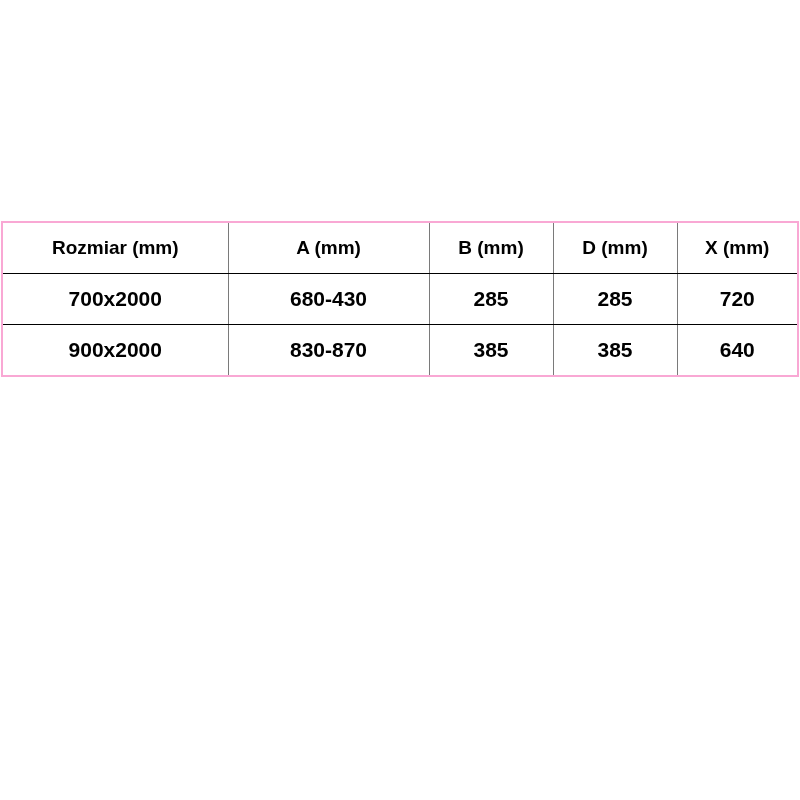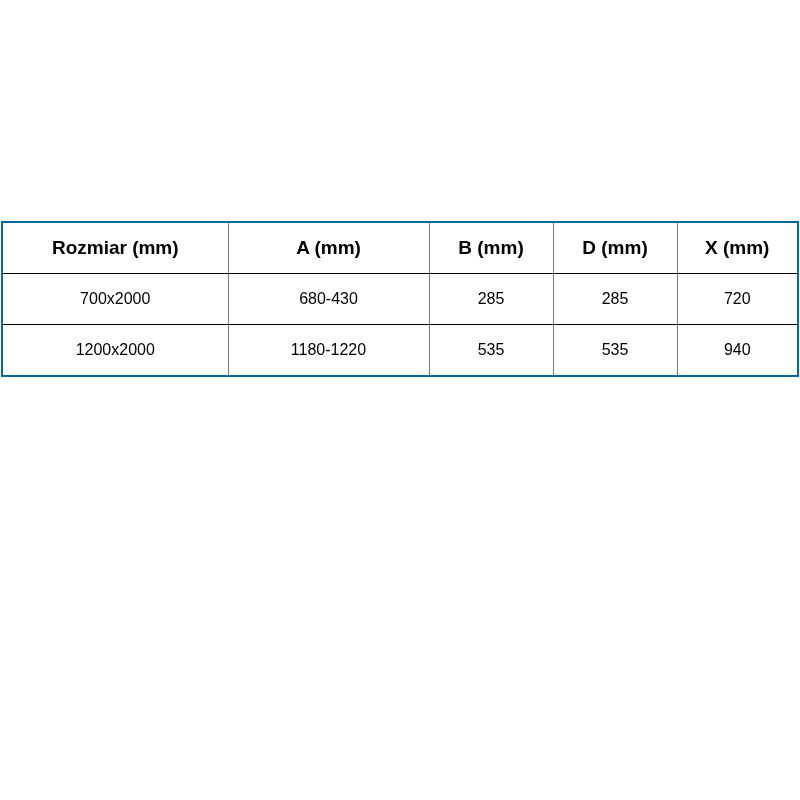--- a/index.html
+++ b/index.html
@@ -16,42 +16,42 @@
     color: #000000;
     overflow: hidden;
   }
   table.size-table {
     position: absolute;
     top: 221px;
     left: 1px;
     width: 796px;
     border-collapse: collapse;
     table-layout: fixed;
-    border: 2px solid #0369a1;
+    border: 2px solid #f9a8d4;
   }
   table.size-table th,
   table.size-table td {
     height: 50px;
     text-align: center;
     vertical-align: middle;
     padding: 0;
     border-left: 1px solid #7a7a7a;
     border-right: 1px solid #7a7a7a;
     border-top: 1px solid #000000;
     border-bottom: 1px solid #000000;
     white-space: nowrap;
     overflow: hidden;
   }
   table.size-table th {
     font-size: 19px;
     font-weight: bold;
   }
   table.size-table td {
-    font-size: 16px;
-    font-weight: normal;
+    font-size: 21px;
+    font-weight: bold;
   }
   col.c-rozmiar { width: 226px; }
   col.c-a { width: 201px; }
   col.c-b { width: 124px; }
   col.c-d { width: 124px; }
   col.c-x { width: 121px; }
 </style>
 </head>
 <body>
 
@@ -75,21 +75,21 @@
     </thead>
     <tbody>
       <tr>
         <td>700x2000</td>
         <td>680-430</td>
         <td>285</td>
         <td>285</td>
         <td>720</td>
       </tr>
       <tr>
-        <td>1200x2000</td>
-        <td>1180-1220</td>
-        <td>535</td>
-        <td>535</td>
-        <td>940</td>
+        <td>900x2000</td>
+        <td>830-870</td>
+        <td>385</td>
+        <td>385</td>
+        <td>640</td>
       </tr>
     </tbody>
   </table>
 </div>
 
 </body></html>

